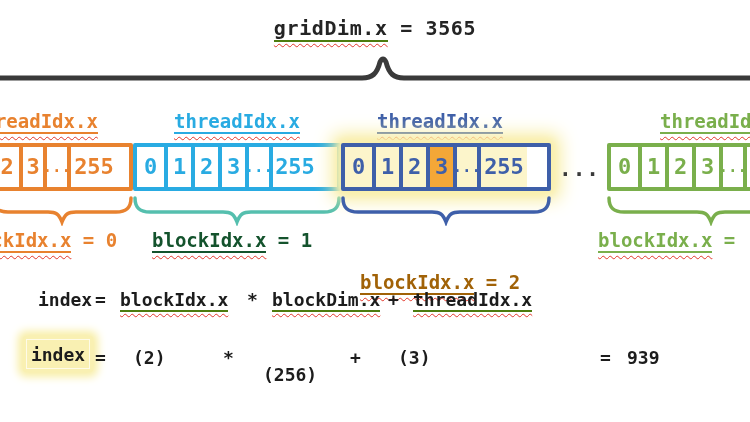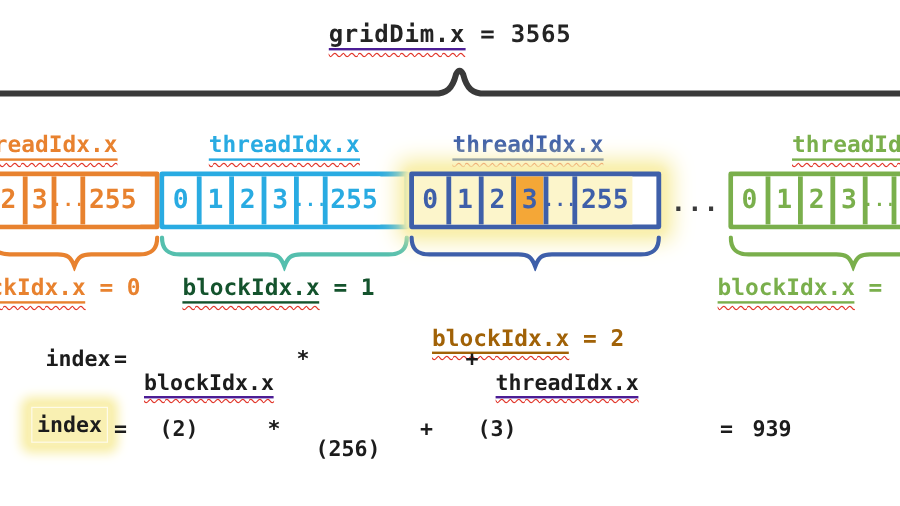--- a/index.html
+++ b/index.html
@@ -9,21 +9,21 @@
     font-family:"DejaVu Sans Mono",monospace;font-weight:700;
   }
   .abs{position:absolute;}
   
   .uw-dark, .uw-self{
     text-decoration:underline wavy #E2382C;
     text-decoration-thickness:1.3px;
     text-underline-offset:0.40em;
     text-decoration-skip-ink:none;
   }
-  .uw-dark{border-bottom:2px solid #4c1d95;margin-top:20px;}
+  .uw-dark{border-bottom:2px solid #4d7c0f;}
   .uw-self{border-bottom:2px solid currentColor;}
   #title{top:16px;left:0;width:750px;text-align:center;font-size:20px;letter-spacing:0.6px;color:#242424;white-space:pre;}
   #top-brace{top:50px;left:0;}
   .thread-label{top:110px;font-size:19px;white-space:pre;}
   .block{top:143px;height:48px;display:flex;box-sizing:border-box;border:4px solid;background:#fff;border-radius:2px;}
   .block.glow{box-shadow:0 0 6px 3px #FAF0B0, 0 0 18px 9px #F7EC9E;}
   .cell{box-sizing:border-box;height:40px;display:flex;align-items:center;justify-content:center;font-size:22px;line-height:40px;}
   .cell + .cell{border-left:4px solid;}
   .cell.dots-cell{font-size:15px;letter-spacing:0.5px;}
   .block-brace{top:196px;}
@@ -105,20 +105,21 @@
     <div class="abs block-label" style="left: 598px; color: rgb(122, 175, 76);"><span class="uw-self">blockIdx.x</span><span> =</span></div>
   </div>
 
 <div id="gap-dots" class="abs">...</div>
 
 <div id="frow1" class="abs frow">
   <span class="f-lhs1">index</span>
   <span class="f-eq1">=</span>
   <span class="f-a1 uw-dark">blockIdx.x</span>
   <span class="f-op1a">*</span>
+  <span class="f-b1 uw-dark">blockDim.x</span>
   <span class="f-op2a">+</span>
   <span class="f-c1 uw-dark">threadIdx.x</span>
 </div>
 
 <div id="hl-box" class="abs">
   <span>index</span>
 </div>
 <div id="frow2" class="abs frow">
   <span class="f-eq2">=</span>
   <span class="f-a2">(2)</span>

